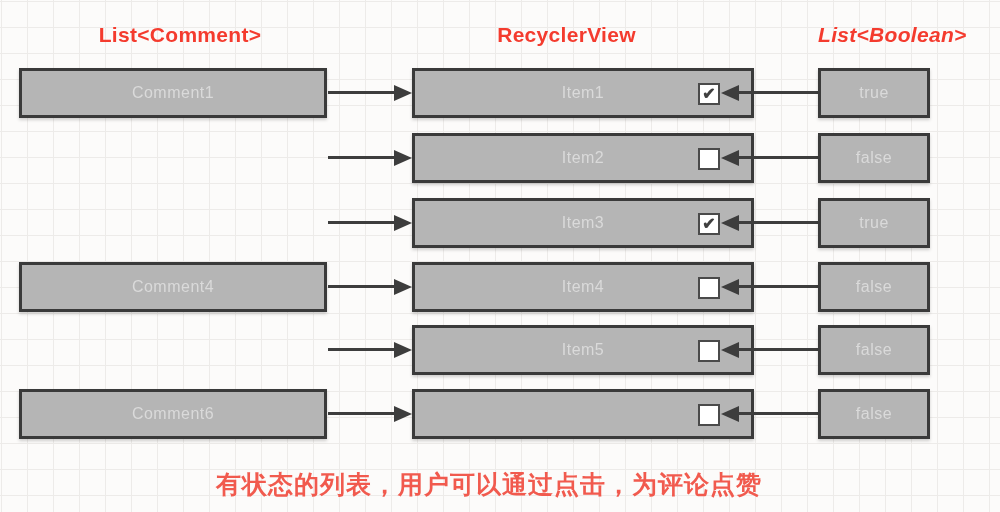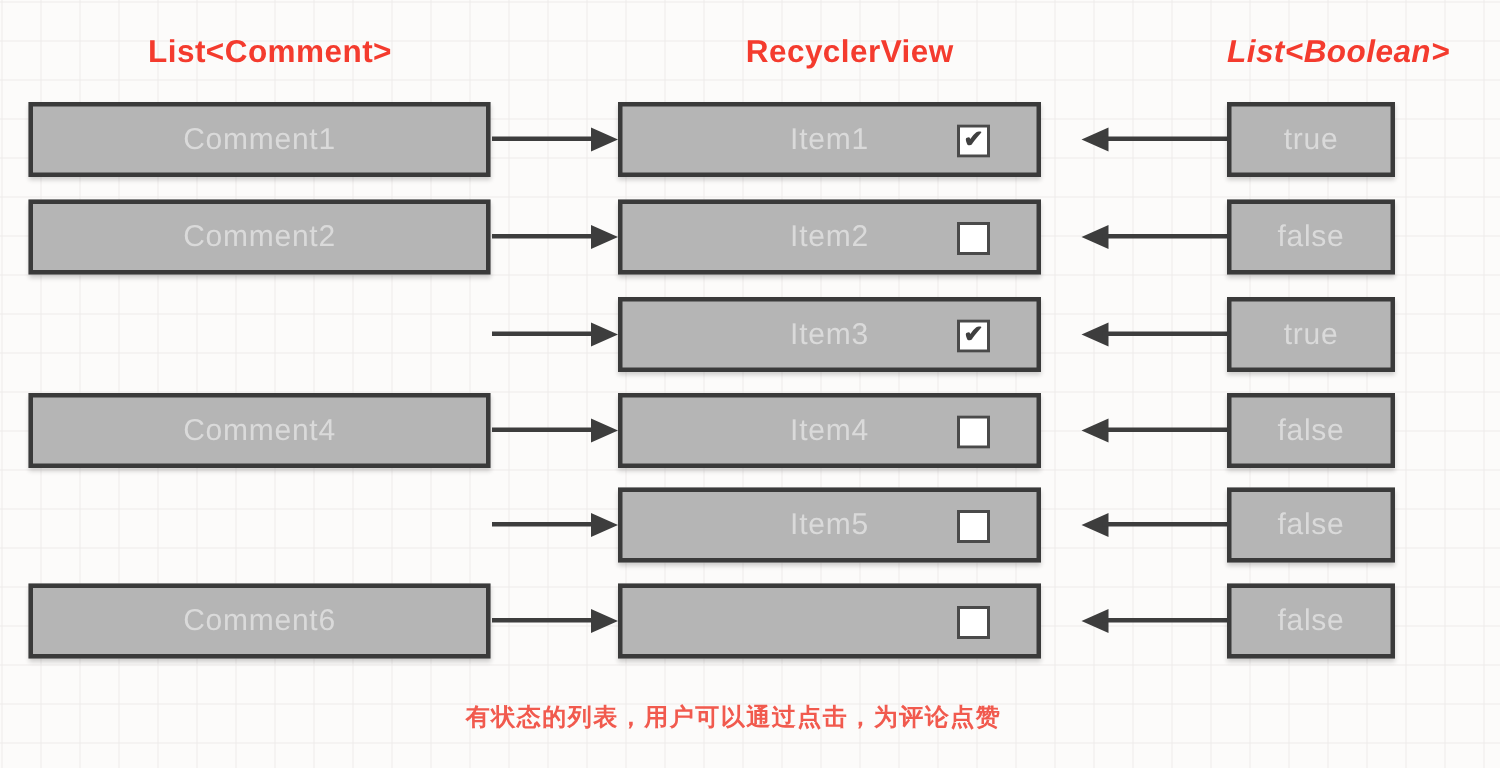--- a/index.html
+++ b/index.html
@@ -31,26 +31,26 @@
     position:absolute; height:50px;
     background:#b5b5b5;
     border:3px solid #3a3a3a;
     box-sizing:border-box;
     box-shadow:0 2px 3px rgba(0,0,0,0.18);
     text-align:center;
   }
   .box .box-label {
     display:block;
     line-height:44px;
-    font-size:20px;
+    font-size:16px;
     color:#dadada;
     letter-spacing:0.5px;
   }
   .comment-box { left:19px;  width:308px; }
-  .item-box    { left:412px; width:282px; }
+  .item-box    { left:412px; width:342px; }
   .bool-box    { left:818px; width:112px; }
 
   .checkbox {
     position:absolute; right:31px; top:12px;
     width:22px; height:22px;
     box-sizing:border-box;
     background:#ffffff;
     border:2px solid #4a4a4a;
     line-height:18px;
     font-size:16px; font-weight:bold;
@@ -75,21 +75,21 @@
   .arrow-left .ahead {
     left:0;
     border-right:18px solid #3d3d3d;
     border-top:8px solid transparent;
     border-bottom:8px solid transparent;
   }
 
   .caption {
     position:absolute; top:468px; left:0; width:978px;
     text-align:center;
-    font-size:16px; font-weight:bold;
+    font-size:25px; font-weight:bold;
     color:#f15a4e;
     letter-spacing:1px;
   }
 </style>
 </head>
 <body>
 
 <div class="canvas">
 
   <div class="hdr hdr-left">List&lt;Comment&gt;</div>
@@ -111,23 +111,20 @@
     <div class="arrow arrow-left">
         <i class="ahead"></i>
         <i class="aline"></i>
       </div>
     <div class="box bool-box">
       <span class="box-label">true</span>
     </div>
   </div>
 
   <div class="row" style="top:133px">
-    <div class="box comment-box">
-      <span class="box-label">Comment2</span>
-    </div>
     <div class="arrow arrow-right">
         <i class="aline"></i>
         <i class="ahead"></i>
       </div>
     <div class="box item-box">
       <span class="box-label">Item2</span>
       <span class="checkbox"></span>
     </div>
     <div class="arrow arrow-left">
         <i class="ahead"></i>

